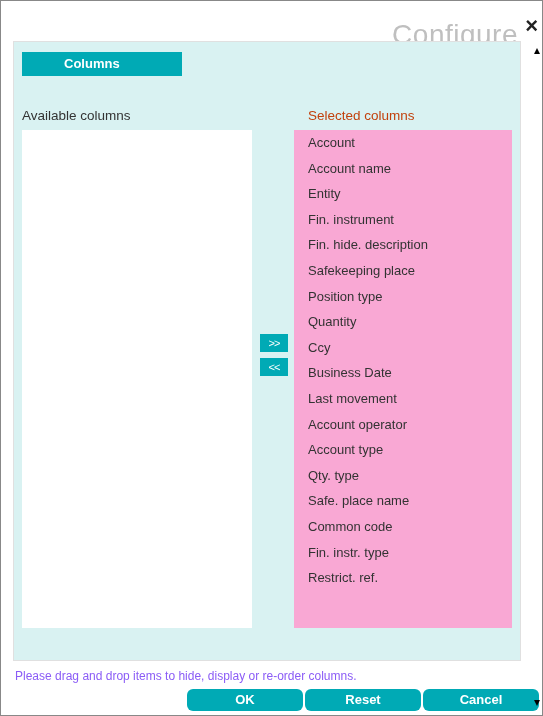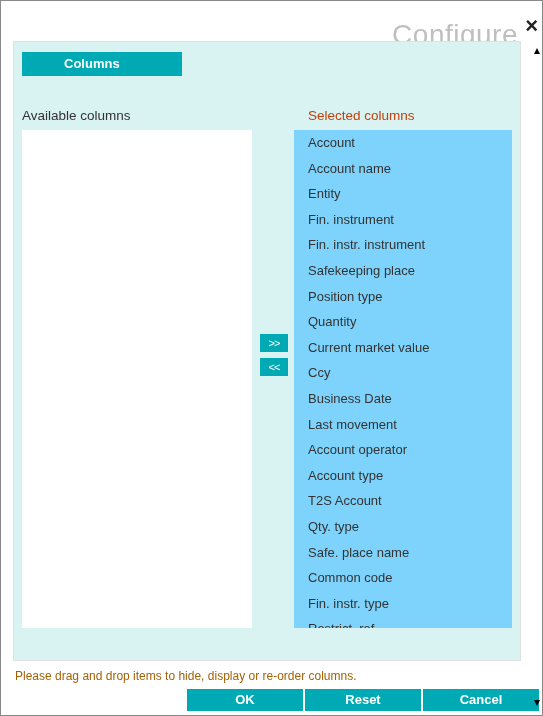--- a/index.html
+++ b/index.html
@@ -83,21 +83,21 @@
   .list-available {
     position: absolute;
     left: 8px; top: 88px;
     width: 230px; height: 498px;
     background: #fff;
   }
   .list-selected {
     position: absolute;
     left: 280px; top: 88px;
     width: 218px; height: 498px;
-    background: #7dd3fc;
+    background: #f9a8d4;
     overflow: hidden;
   }
   .item {
     font-size: 13px;
     color: #333;
     padding: 5px 0 5px 14px;
     cursor: default;
     line-height: 1.2;
   }
   .move-btn {
@@ -112,37 +112,38 @@
     cursor: pointer;
     user-select: none;
     letter-spacing: -1px;
   }
   .move-right { top: 292px; }
   .move-left  { top: 316px; }
   .hint {
     position: absolute;
     left: 14px; top: 668px;
     font-size: 12px;
-    color: #a16207;
+    color: #8b5cf6;
   }
   .button-row {
     position: absolute;
     left: 186px; top: 688px;
     display: flex;
     gap: 2px;
   }
   .action-btn {
     width: 116px; height: 22px;
     background: #00aab5;
     color: #fff;
     font-size: 13px;
     font-weight: 600;
     text-align: center;
     line-height: 22px;
     cursor: pointer;
+    border-radius: 6px;
   }
 </style>
 </head>
 <body>
 
 <div class="dialog">
 
   <div class="title-bar">
     <span class="title-text">Configure</span>
     <span class="close-x">×</span>
@@ -157,31 +158,29 @@
     <div class="label-available">Available columns</div>
     <div class="label-selected">Selected columns</div>
 
     <div class="list-available" id="list-available"></div>
 
     <div class="list-selected" id="list-selected">
         <div class="item">Account</div>
         <div class="item">Account name</div>
         <div class="item">Entity</div>
         <div class="item">Fin. instrument</div>
-        <div class="item">Fin. instr. instrument</div>
+        <div class="item">Fin. hide. description</div>
         <div class="item">Safekeeping place</div>
         <div class="item">Position type</div>
         <div class="item">Quantity</div>
-        <div class="item">Current market value</div>
         <div class="item">Ccy</div>
         <div class="item">Business Date</div>
         <div class="item">Last movement</div>
         <div class="item">Account operator</div>
         <div class="item">Account type</div>
-        <div class="item">T2S Account</div>
         <div class="item">Qty. type</div>
         <div class="item">Safe. place name</div>
         <div class="item">Common code</div>
         <div class="item">Fin. instr. type</div>
         <div class="item">Restrict. ref.</div>
       </div>
 
     <div class="move-btn move-right">&gt;&gt;</div>
     <div class="move-btn move-left">&lt;&lt;</div>
 

